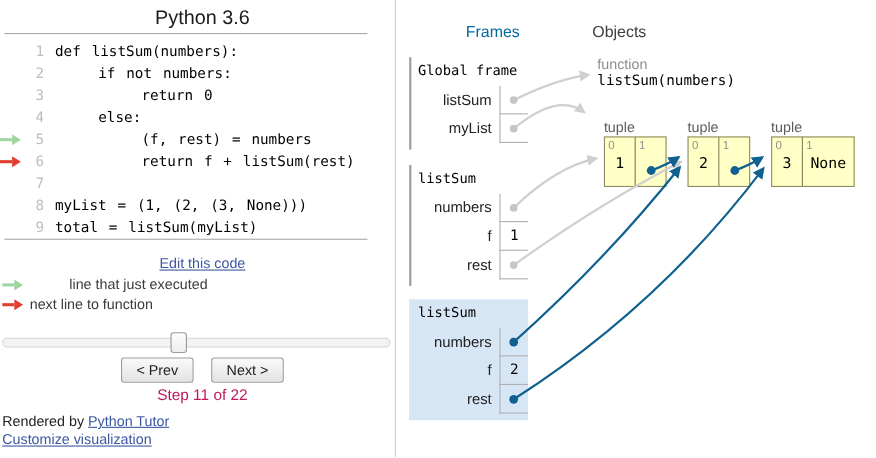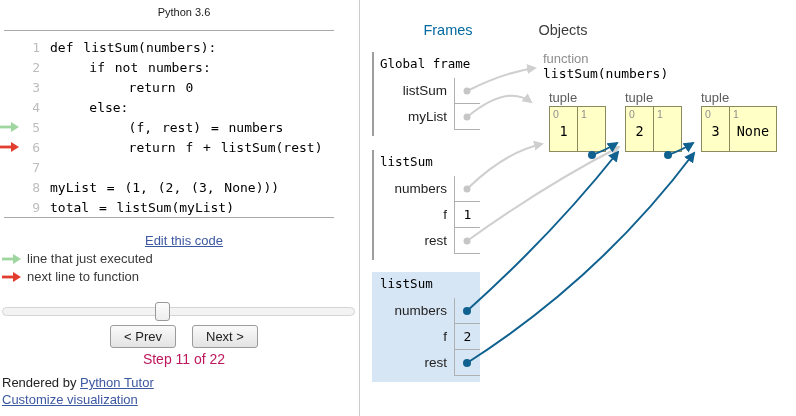--- a/index.html
+++ b/index.html
@@ -5,38 +5,38 @@
   * { margin:0; padding:0; box-sizing:border-box; }
   html,body { background:#ffffff; }
   #app {
     position:relative; width:796px; height:416px; overflow:hidden;
     font-family:"Liberation Sans", sans-serif; color:#222; background:#fff;
   }
   .abs { position:absolute; }
 
   
   #pane-divider { left:359px; top:0; width:1px; height:416px; background:#cccccc; }
-  #py-title { left:0; top:6px; width:368px; text-align:center; font-size:11px; color:#1b1b1b; }
+  #py-title { left:0; top:6px; width:368px; text-align:center; font-size:18px; color:#1b1b1b; }
   .hrule { left:4px; width:330px; height:1px; background:#a9a9a9; }
   #hr-top { top:30px; }
   #hr-bottom { top:217px; }
 
   #code-block { left:0; top:37px; width:356px; }
   .code-line { display:flex; align-items:center; height:20px; }
   .gutter { width:24px; height:12px; display:flex; align-items:center; }
   .lineno { width:16px; text-align:right; font-family:"DejaVu Sans Mono", monospace;
             font-size:13px; color:#bdbdbd; }
   .codetext { margin-left:10px; white-space:pre; font-family:"DejaVu Sans Mono", monospace;
               font-size:13px; color:#000; word-spacing:2px; }
 
   #edit-link-row { left:0; top:231px; width:368px; text-align:center; }
   a.lnk { color:#3D58A2; text-decoration:underline; font-size:13px; cursor:pointer; }
 
   .legend-row { left:2px; display:flex; align-items:center; font-size:13px; color:#3a3a3a; }
-  #legend-just { top:251px; }
+  #legend-just { top:251px;gap:36px; }
   #legend-next { top:269px; }
   .legend-row svg { margin-right:6px; }
 
   #exec-slider { left:2px; top:307px; width:353px; height:9px; background:#f3f3f3;
                  border:1px solid #d5d5d5; border-radius:5px; cursor:pointer; }
   #slider-handle { position:absolute; left:152px; top:-6px; width:15px; height:19px;
                    background:linear-gradient(#fcfcfc,#eeeeee); border:1px solid #999;
                    border-radius:3px; cursor:pointer; }
 
   #nav-buttons { left:0; top:325px; width:368px; display:flex; justify-content:center; gap:16px; }
@@ -60,21 +60,21 @@
   .var-row { display:flex; height:26px; }
   .var-name { flex:1; text-align:right; padding-right:7px; font-size:13.5px; color:#222;
               line-height:26px; }
   .var-cell { width:26px; border-left:1px solid #b0b0b0; border-bottom:1px solid #b0b0b0;
               display:flex; align-items:center; justify-content:center;
               font-family:"DejaVu Sans Mono", monospace; font-size:13px; color:#000; }
 
   #func-type { left:543px; top:51px; font-size:13px; color:#8d8d8d; }
   #func-sig  { left:543px; top:66px; font-family:"DejaVu Sans Mono", monospace; font-size:13px; color:#000; }
 
-  .tuple-obj { position:absolute; top:89px; }
+  .tuple-obj { position:absolute; top:107px; }
   .tuple-label { font-size:13px; color:#5c5c5c; height:17px; line-height:17px; }
   .tuple-table { display:flex; }
   .tuple-cell { width:29px; height:46px; background:#ffffc6; border:1px solid #8a8a5f; }
   .tuple-cell + .tuple-cell { margin-left:-1px; }
   .tuple-cell.wide { width:48px; }
   .cell-idx { font-size:10.5px; color:#909090; padding:1px 0 0 3px; height:14px; }
   .cell-val { text-align:center; font-family:"DejaVu Sans Mono", monospace;
               font-size:13.5px; color:#000; margin-top:2px; }
   #tuple-0 { left:549px; } #tuple-1 { left:625px; } #tuple-2 { left:701px; }
 

